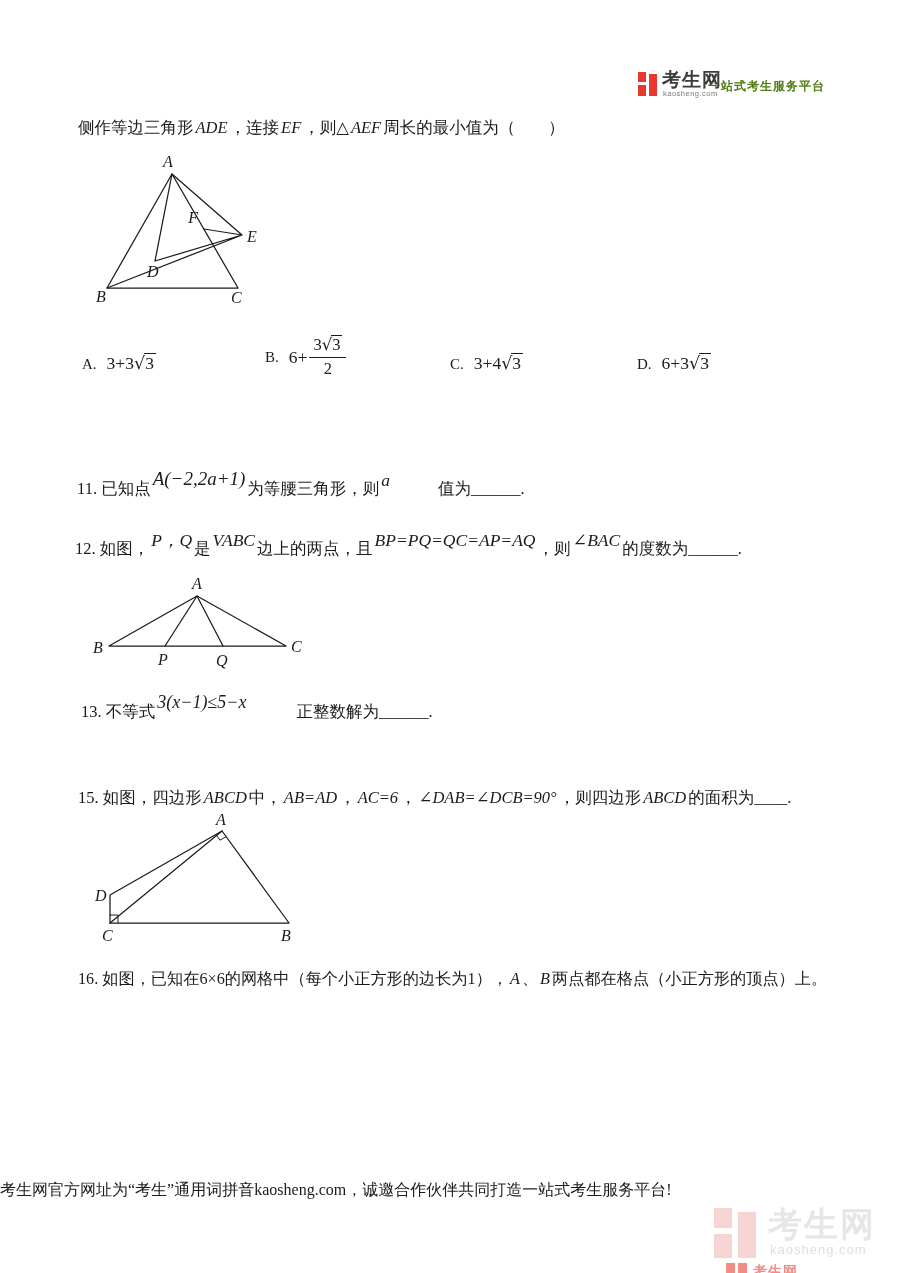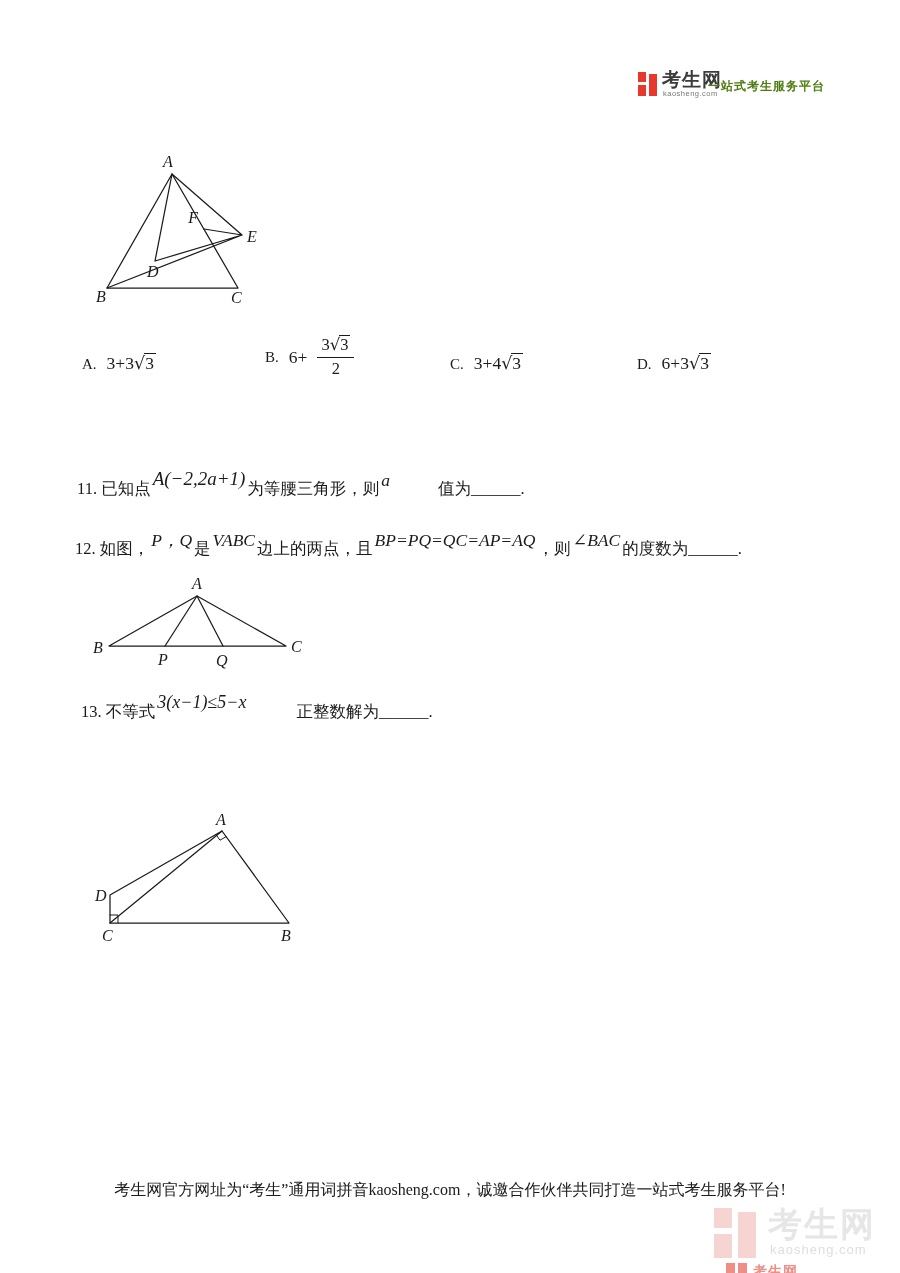--- a/index.html
+++ b/index.html
@@ -18,21 +18,21 @@
 
   
   .r1 { position:relative; top:-9px; font-size:19px; }
   .r2 { position:relative; top:-8px; font-size:17.5px; }
   .r3 { position:relative; top:-9px; font-size:18px; }
 
   
   .opt { display:flex; align-items:baseline; font-size:17.5px; }
   .opt .letter { font-size:15px; margin-right:10px; font-style:normal; }
   .optb { display:flex; align-items:center; font-size:17.5px; }
-  .frac { display:inline-block; text-align:center; vertical-align:middle; font-size:16.5px; margin-left:10px; }
+  .frac { display:inline-block; text-align:center; vertical-align:middle; font-size:16.5px; margin-left:2px; }
   .frac .num { display:block; padding:0 4px 2px 4px; }
   .frac .den { display:block; border-top:1.3px solid #1b1b1b; padding-top:1px; }
 
   .heading { font-size:18.5px; font-weight:bold; letter-spacing:0.5px; }
 
   
   svg.fig { overflow:visible; }
   svg.fig path { fill:none; stroke:#1b1b1b; stroke-width:1.25; stroke-linejoin:round; stroke-linecap:round; }
   svg.fig path.mark { stroke-width:1; }
   svg.fig text { font-family:"Liberation Serif","DejaVu Serif",serif; font-style:italic; font-size:16px; fill:#1b1b1b; }
@@ -41,21 +41,21 @@
   .hdr { left:636px; top:66px; width:260px; height:42px; }
   .hicon { position:absolute; left:2px; top:6px; width:20px; height:24px; }
   .hicon .b { position:absolute; background:#e8372c; }
   .hicon .b1 { left:0; top:0; width:8px; height:10px; }
   .hicon .b2 { left:0; top:13px; width:8px; height:11px; }
   .hicon .b3 { left:11px; top:2px; width:8px; height:22px; }
   .brand { position:absolute; left:26px; top:1px; font-size:19px; font-weight:bold; color:#3c3c3c; letter-spacing:1px; font-family:"Liberation Sans",sans-serif; }
   .bdomain { position:absolute; left:27px; top:23px; font-size:7.5px; color:#777; font-family:"Liberation Sans",sans-serif; letter-spacing:0.5px; }
   .tagline { position:absolute; left:72px; top:12px; font-size:12px; font-weight:bold; color:#4d7c0f; letter-spacing:1px; font-family:"Liberation Sans",sans-serif; }
 
-  .footer { left:0; right:0; top:1180px; text-align:center; font-size:16px; color:#1b1b1b; }
+  .footer { left:0; right:0; top:1180px; font-size:16px; color:#1b1b1b; }
 
   
   .wm { left:712px; top:1206px; width:180px; height:58px; }
   .wmicon { position:absolute; left:2px; top:2px; width:46px; height:50px; }
   .wmicon .b { position:absolute; background:#f6d4d1; }
   .wmicon .w1 { left:0; top:0; width:18px; height:20px; }
   .wmicon .w2 { left:0; top:26px; width:18px; height:24px; }
   .wmicon .w3 { left:24px; top:4px; width:18px; height:46px; }
   .wmbrand { position:absolute; left:56px; top:-4px; font-size:34px; font-weight:bold; color:#e6e6e6; letter-spacing:2px; font-family:"Liberation Sans",sans-serif; }
   .wmdomain { position:absolute; left:58px; top:36px; font-size:13px; color:#dedede; letter-spacing:1px; font-family:"Liberation Sans",sans-serif; }
@@ -75,20 +75,23 @@
     <div class="hicon">
       <div class="b b1"></div>
         <div class="b b2"></div>
         <div class="b b3"></div>
     </div>
     <div class="brand">考生网</div>
     <div class="bdomain">kaosheng.com</div>
     <div class="tagline">一站式考生服务平台</div>
   </div>
 
+  <div class="abs line" style="left:78px; top:117px;">
+    <span>侧作等边三角形</span><span class="mi">ADE</span><span>，连接</span><span class="mi">EF</span><span>，则△</span><span class="mi">AEF</span><span>周长的最小值为（　　）</span>
+  </div>
 
   <svg class="abs fig" style="left:88px; top:153px;" width="182" height="152" viewBox="0 0 182 152">
     <path d="M84,21 L19,135 L150,135 Z"></path>
     <path d="M84,21 L67,108 M84,21 L154,82 M67,108 L154,82 M19,135 L154,82 M116,76 L154,82"></path>
     <text x="80" y="14" text-anchor="middle">A</text>
     <text x="8" y="149">B</text>
     <text x="143" y="150">C</text>
     <text x="59" y="124">D</text>
     <text x="159" y="89">E</text>
     <text x="110" y="70" text-anchor="end">F</text>
@@ -135,32 +138,40 @@
     <text x="66" y="88">P</text>
     <text x="124" y="89">Q</text>
   </svg>
 
   <div class="abs line" style="left:81px; top:701px;">
     <span>13.</span>
     <span>不等式</span><span class="mi r3">3(x−1)≤5−x</span><span class="sp" style="width:48px;"></span><span>正整数解为</span><span class="blank">______</span><span>.</span>
   </div>
 
 
+  <div class="abs line" style="left:78px; top:787px;">
+    <span>15.</span>
+    <span>如图，四边形</span><span class="mi">ABCD</span><span>中，</span><span class="mi">AB=AD</span><span>，</span><span class="mi">AC=6</span><span>，</span><span class="mi">∠DAB=∠DCB=90°</span><span>，则四边形</span><span class="mi">ABCD</span><span>的面积为</span><span class="blank">____</span><span>.</span>
+  </div>
 
   <svg class="abs fig" style="left:95px; top:815px;" width="215" height="128" viewBox="0 0 215 128">
     <path d="M127,16 L15,80 L15,108 L194,108 Z"></path>
     <path d="M15,108 L127,16"></path>
     <path class="mark" d="M120.9,19.5 L125,25.2 L131.1,21.7"></path>
     <path class="mark" d="M15,100 L23,100 L23,108"></path>
     <text x="121" y="10">A</text>
     <text x="0" y="86">D</text>
     <text x="7" y="126">C</text>
     <text x="186" y="126">B</text>
   </svg>
 
+  <div class="abs line" style="left:78px; top:968px; font-size:16.2px;">
+    <span>16.</span>
+    <span>如图，已知在6×6的网格中（每个小正方形的边长为1），</span><span class="mi">A</span><span>、</span><span class="mi">B</span><span>两点都在格点（小正方形的顶点）上。</span>
+  </div>
 
   <div class="abs footer">考生网官方网址为“考生”通用词拼音kaosheng.com，诚邀合作伙伴共同打造一站式考生服务平台!</div>
 
   <div class="abs wm">
     <div class="wmicon">
       <div class="b w1"></div>
         <div class="b w2"></div>
         <div class="b w3"></div>
     </div>
     <div class="wmbrand">考生网</div>

